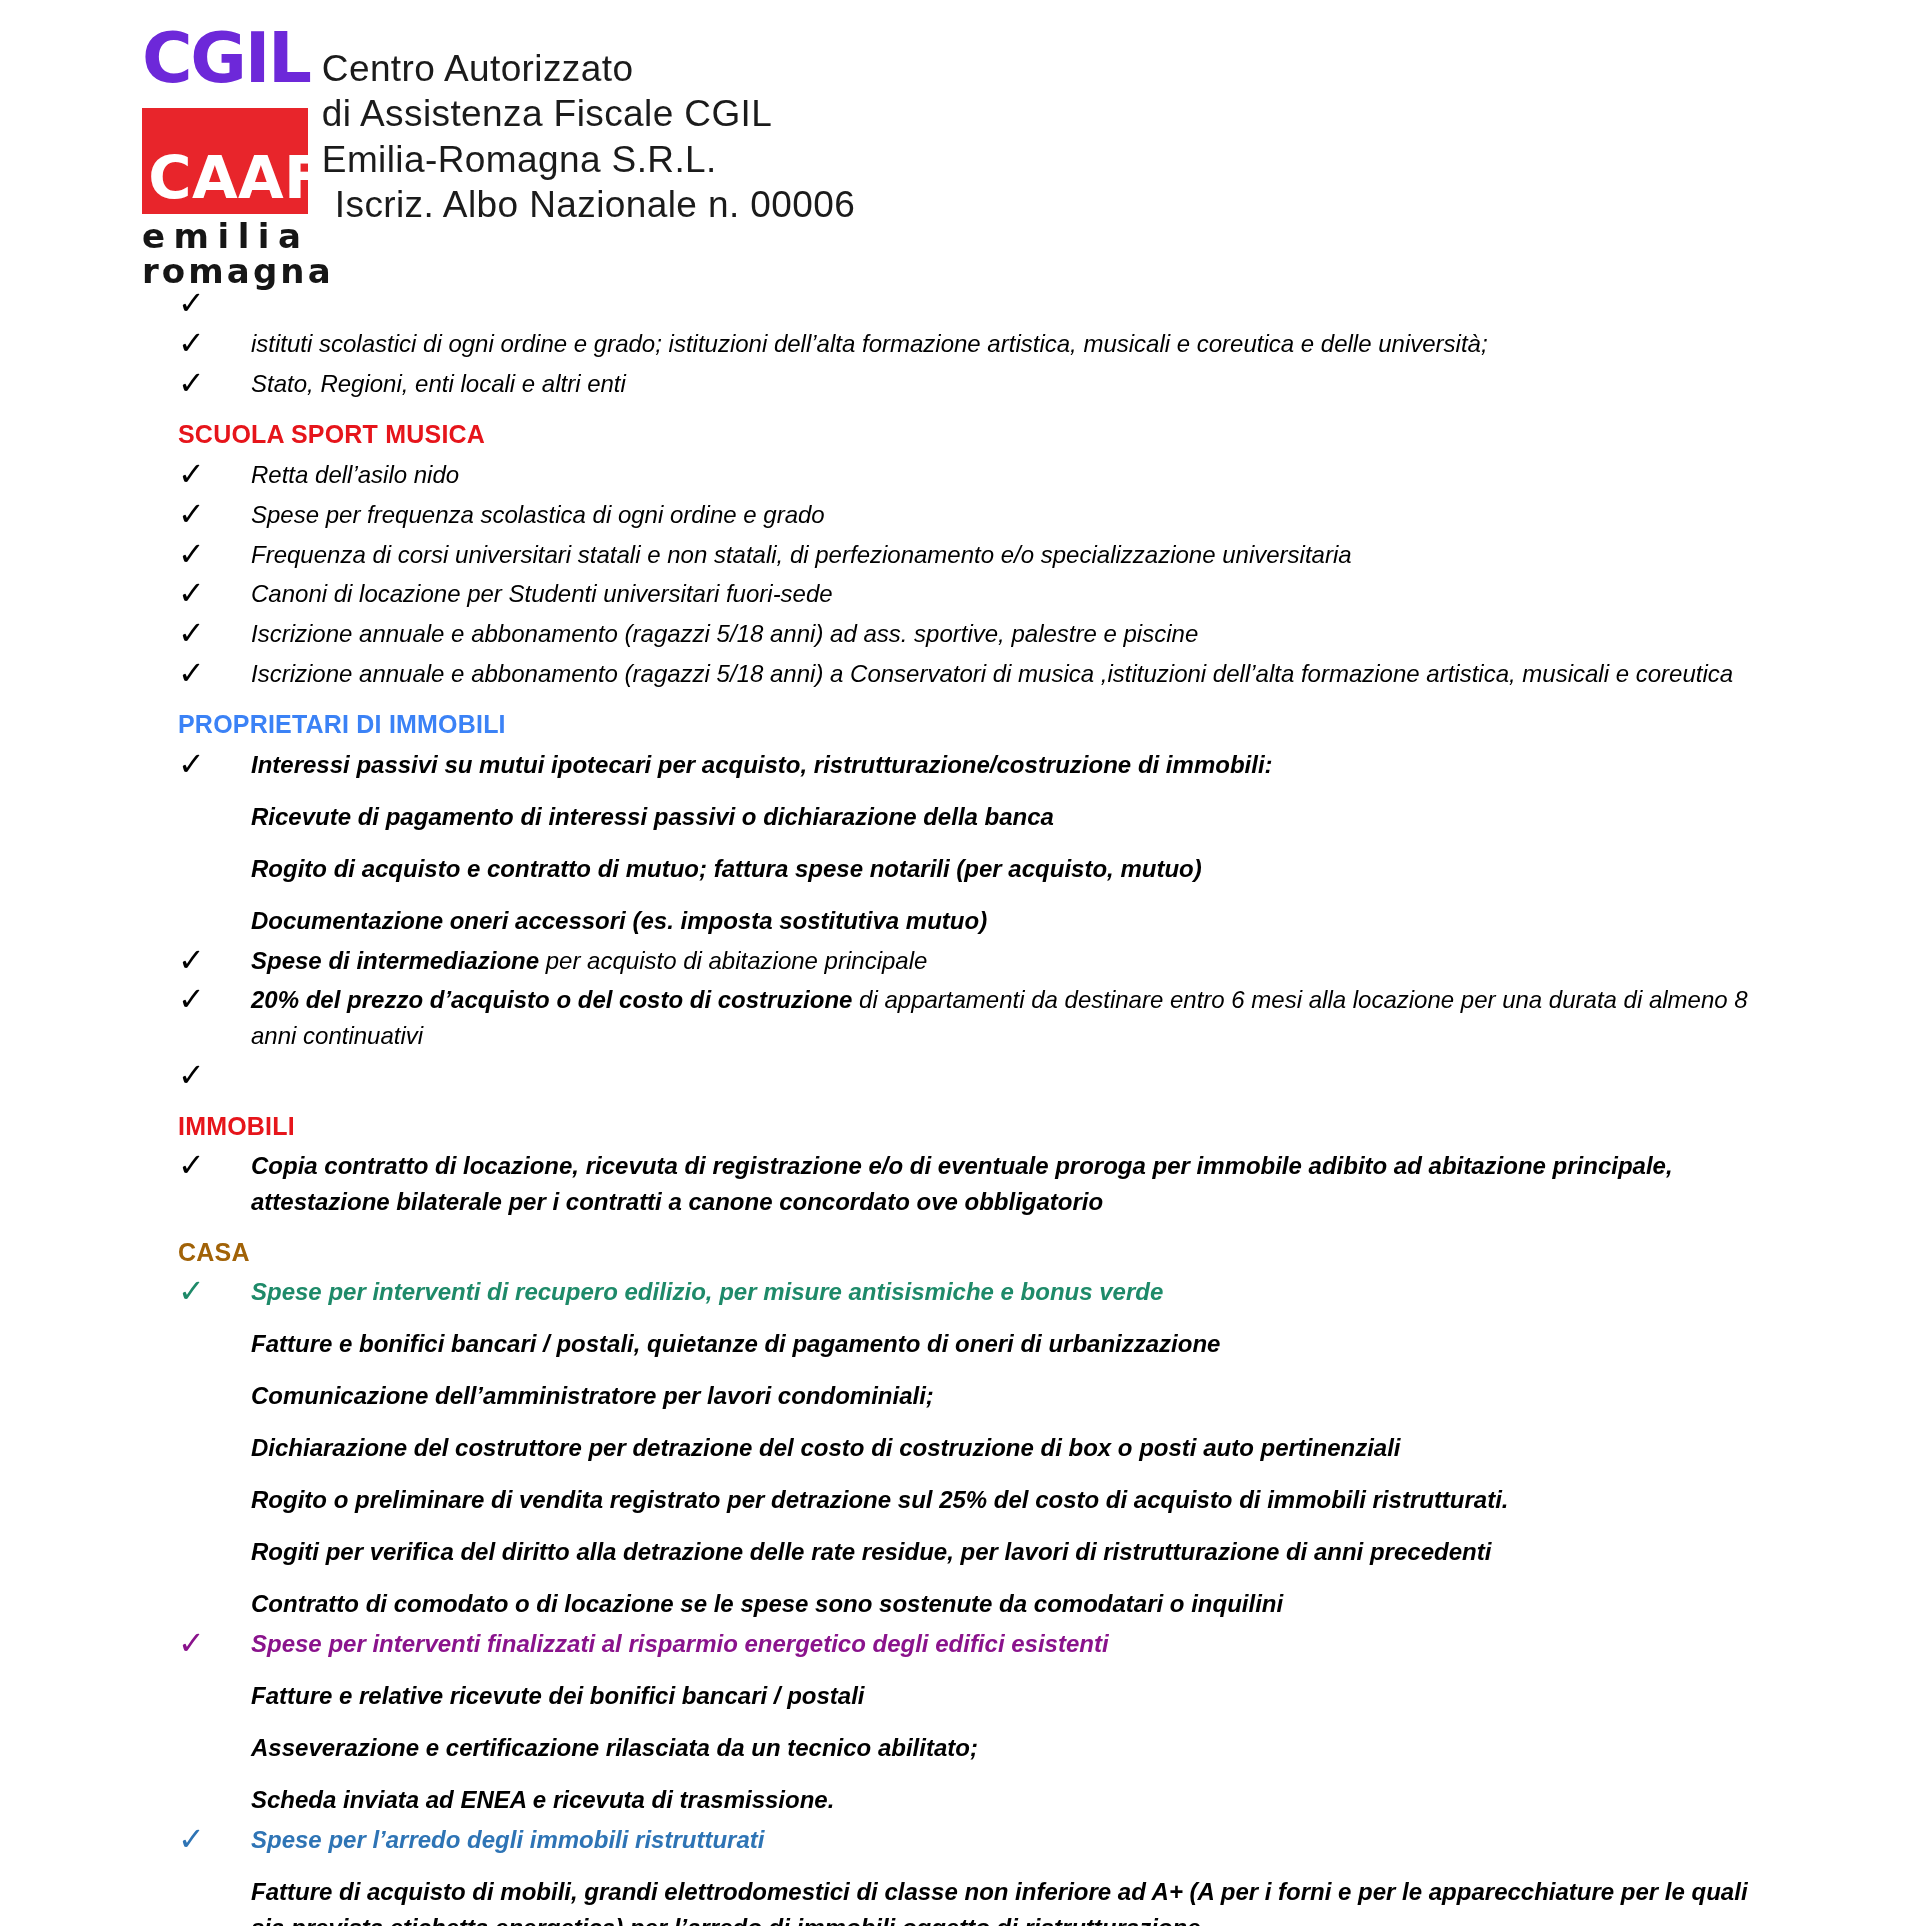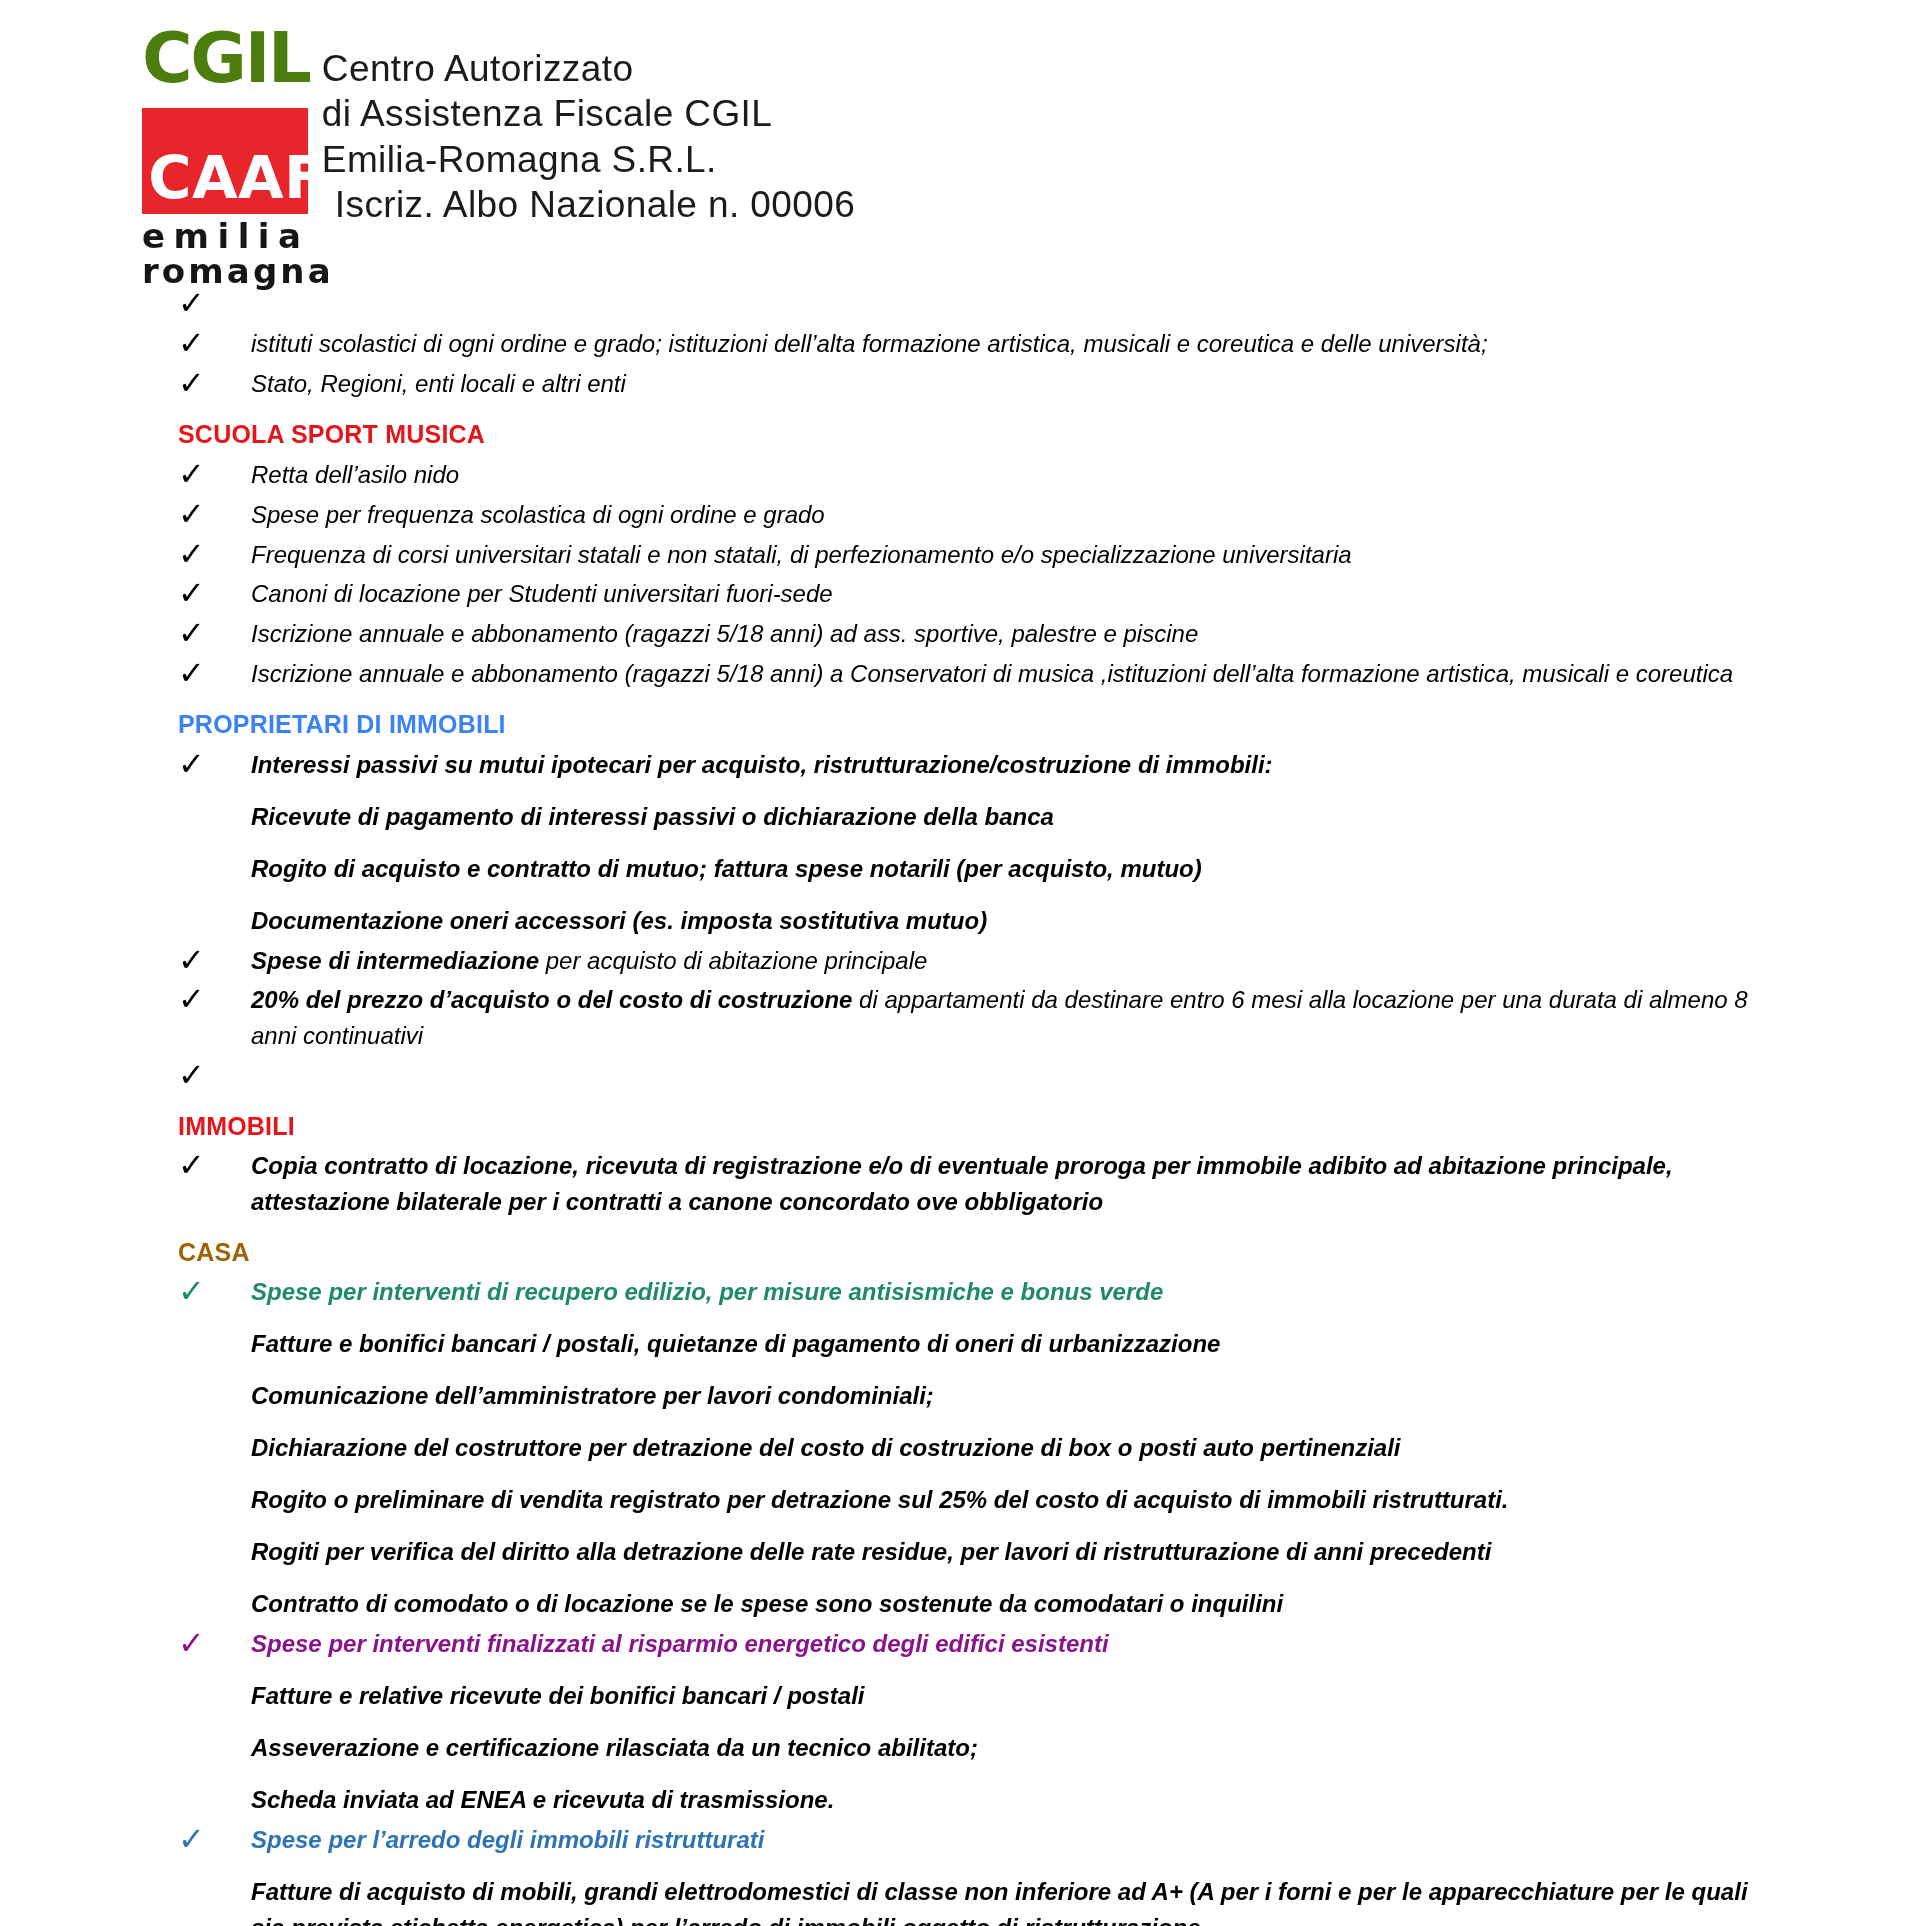--- a/index.html
+++ b/index.html
@@ -7,21 +7,21 @@
     position:relative; width:1910px; height:2703px;
     background:#ffffff; overflow:hidden;
     font-family:"Liberation Sans", sans-serif; color:#000;
   }
 
   
   .header { position:absolute; top:27px; left:142px; display:flex; }
   .logo { width:169px; flex:0 0 169px; }
   .logo-cgil {
     font-family:"DejaVu Sans", sans-serif; font-weight:bold;
-    font-size:69px; line-height:0.92; letter-spacing:-2.3px; color:#4d7c0f;
+    font-size:69px; line-height:0.92; letter-spacing:-2.3px; color:#6d28d9;
   }
   .logo-box {
     position:relative; width:166px; height:106px; margin-top:18px;
     overflow:hidden;
   }
   .logo-caaf {
     position:absolute; left:6.2px; bottom:2.3px;
     font-family:"DejaVu Sans", sans-serif; font-weight:bold;
     font-size:59px; color:#ffffff; letter-spacing:0.4px; white-space:nowrap;
   }

